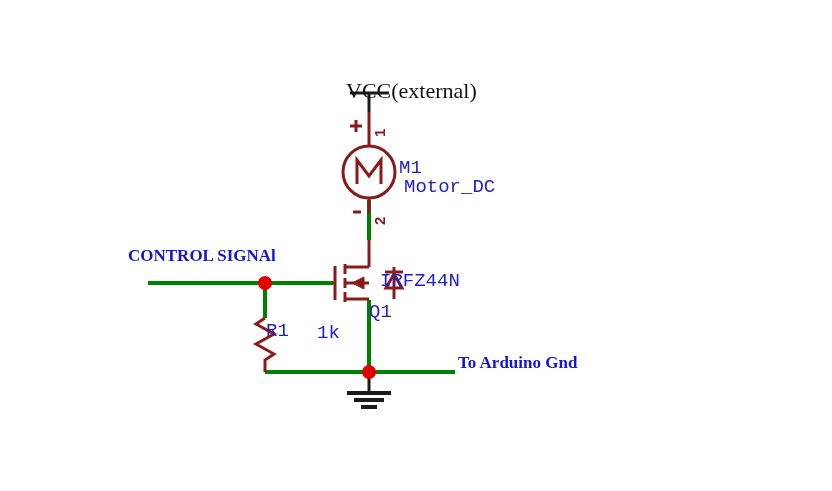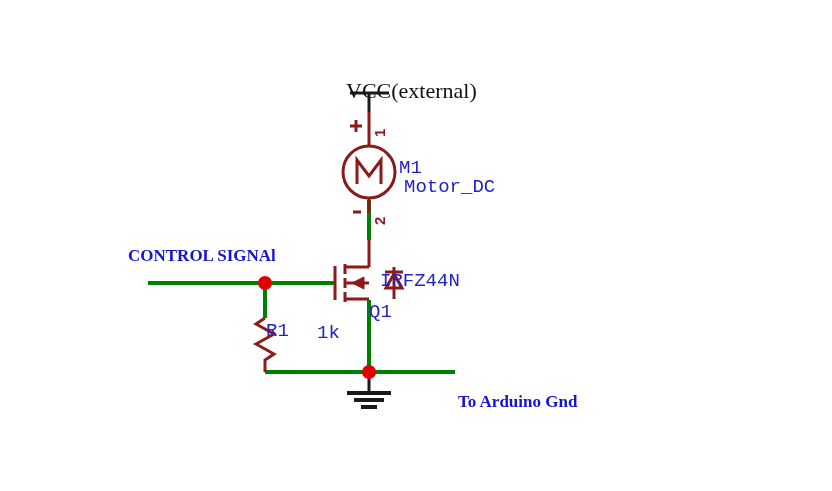--- a/index.html
+++ b/index.html
@@ -117,21 +117,21 @@
 
   <circle cx="265" cy="283" r="7" fill="#E00000"></circle>
   <circle cx="369" cy="372" r="7" fill="#E00000"></circle>
 
 </svg>
 
 <div class="lbl lbl-vcc" style="left:346px; top:80px;">VCC(external)</div>
 
 <div class="lbl lbl-net" style="left:108px; top:247px;margin-left:20px;">CONTROL SIGNAl</div>
 
-<div class="lbl lbl-net" style="left:458px; top:354px;margin-top:39px;">To Arduino Gnd</div>
+<div class="lbl lbl-net" style="left:458px; top:354px;">To Arduino Gnd</div>
 
 <div class="lbl lbl-ref" style="left:399px; top:159px;">M1</div>
 <div class="lbl lbl-ref" style="left:404px; top:178px;">Motor_DC</div>
 
 <div class="lbl lbl-ref" style="left:380px; top:272px;">IRFZ44N</div>
 <div class="lbl lbl-ref" style="left:369px; top:303px;text-align:right;">Q1</div>
 
 <div class="lbl lbl-ref" style="left:266px; top:322px;">R1</div>
 <div class="lbl lbl-ref" style="left:281px; top:324px;margin-left:36px;">1k</div>
 

